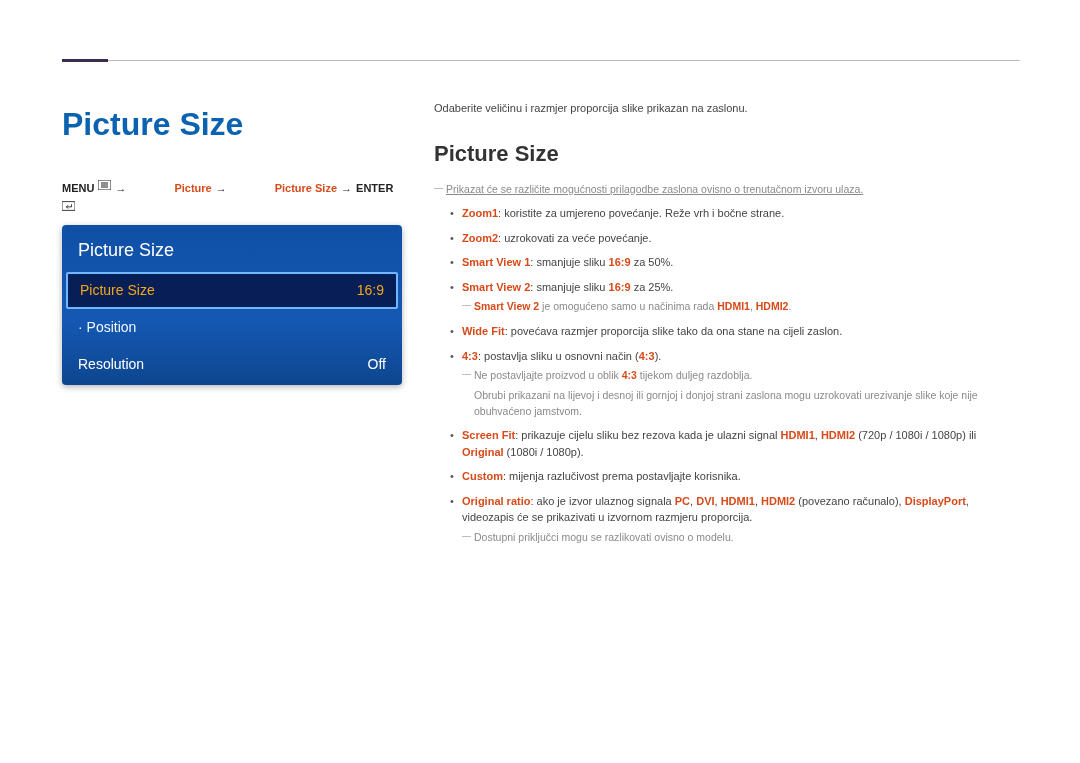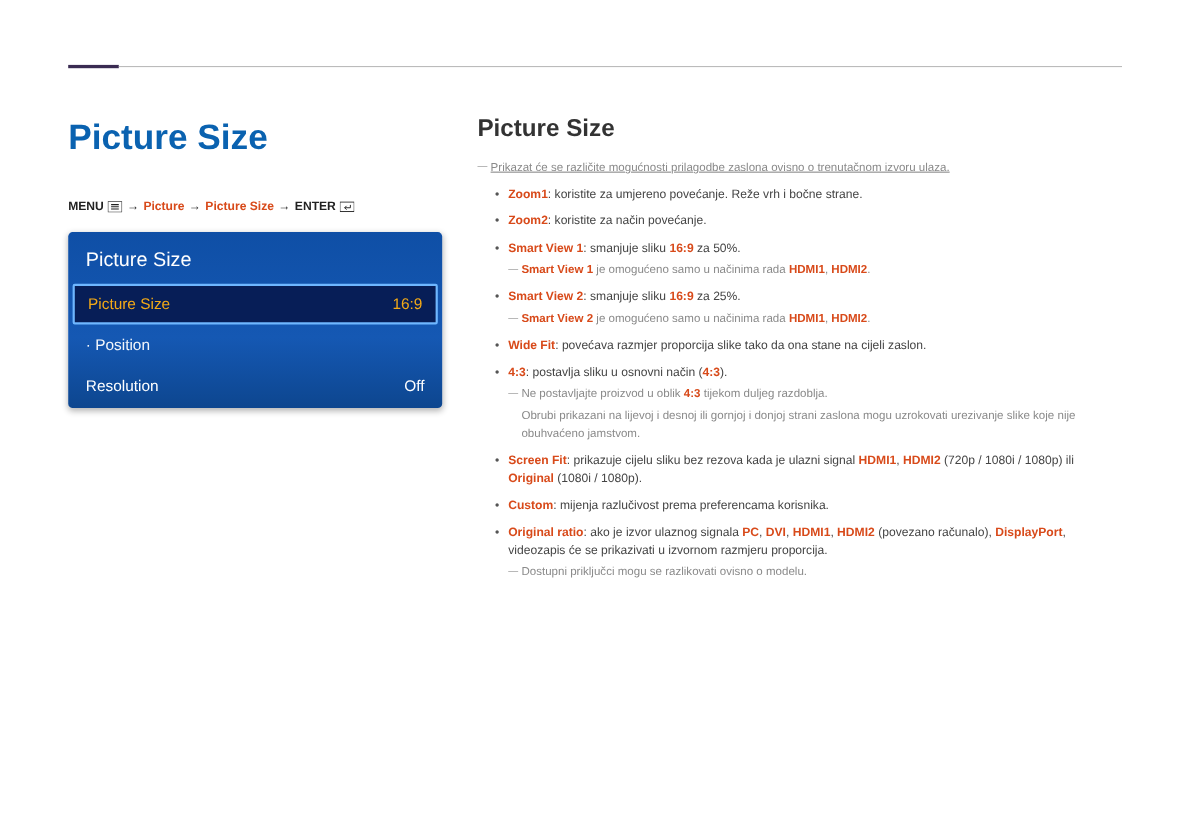--- a/index.html
+++ b/index.html
@@ -30,23 +30,23 @@
     display: flex;
     gap: 32px;
   }
   .leftcol { width: 340px; flex-shrink: 0; }
   .rightcol { flex: 1; }
   h1.bigtitle {
     font-size: 32px; font-weight: 600; color: #0a62b0; margin-bottom: 32px;
   }
   .breadcrumb {
     font-size: 11px; font-weight: 700; color: #222; margin-bottom: 14px;
-    display: flex; align-items: center; flex-wrap: wrap; gap: 4px;
+    display: flex; flex-wrap: wrap; gap: 4px;
   }
-  .breadcrumb .hl { color: #d84a1a; }
+  .breadcrumb .hl { color: #d84a1a; margin-left: 44px; }
   .breadcrumb .icon {
     display: inline-flex; width: 13px; height: 10px; align-items: center; justify-content: center;
   }
   .menu-icon svg, .enter-icon svg { display: block; }
   .osdpanel {
     background: linear-gradient(#0f4fa6, #1558b3 60%, #0d468f);
     border-radius: 4px;
     padding: 2px;
     box-shadow: 0 2px 6px rgba(0,0,0,0.3);
     color: #fff;
@@ -145,35 +145,33 @@
       </div>
       <div class="osdrow">
         <span>Resolution</span>
         <span>Off</span>
       </div>
     </div>
 
   </div>
 
   <div class="rightcol">
+    <p class="intro">Odaberite veličinu i razmjer proporcija slike prikazan na zaslonu.</p>
     <h2 class="sectiontitle">Picture Size</h2>
     <div class="dashnote">Prikazat će se različite mogućnosti prilagodbe zaslona ovisno o trenutačnom izvoru ulaza.</div>
 
     <ul class="opts">
       <li>
         <span class="kw">Zoom1</span><span>: koristite za umjereno povećanje. Reže vrh i bočne strane.</span>
       </li>
       <li>
-        <span class="kw">Zoom2</span><span>: koristite za način povećanje.</span>
+        <span class="kw">Zoom2</span><span>: uzrokovati za veće povećanje.</span>
       </li>
       <li>
         <span class="kw">Smart View 1</span><span>: smanjuje sliku </span><span class="kw">16:9</span><span> za 50%.</span>
-        <div class="subnote">
-          <span class="kw">Smart View 1</span><span>  je omogućeno samo u načinima rada </span><span class="kw">HDMI1</span><span>, </span><span class="kw">HDMI2</span><span>.</span>
-        </div>
       </li>
       <li>
         <span class="kw">Smart View 2</span><span>: smanjuje sliku </span><span class="kw">16:9</span><span> za 25%.</span>
         <div class="subnote">
           <span class="kw">Smart View 2</span><span>  je omogućeno samo u načinima rada </span><span class="kw">HDMI1</span><span>, </span><span class="kw">HDMI2</span><span>.</span>
         </div>
       </li>
       <li>
         <span class="kw">Wide Fit</span><span>: povećava razmjer proporcija slike tako da ona stane na cijeli zaslon.</span>
       </li>
@@ -181,21 +179,21 @@
         <span class="kw">4:3</span><span>: postavlja sliku u osnovni način (</span><span class="kw">4:3</span><span>).</span>
         <div class="subnote">
           <span>Ne postavljajte proizvod u oblik </span><span class="kw">4:3</span><span> tijekom duljeg razdoblja.</span>
         </div>
         <div class="subnote2">Obrubi prikazani na lijevoj i desnoj ili gornjoj i donjoj strani zaslona mogu uzrokovati urezivanje slike koje nije obuhvaćeno jamstvom.</div>
       </li>
       <li>
         <span class="kw">Screen Fit</span><span>: prikazuje cijelu sliku bez rezova kada je ulazni signal </span><span class="kw">HDMI1</span><span>, </span><span class="kw">HDMI2</span><span> (720p / 1080i / 1080p) ili </span><span class="kw">Original</span><span> (1080i / 1080p).</span>
       </li>
       <li>
-        <span class="kw">Custom</span><span>: mijenja razlučivost prema preferencama korisnika.</span>
+        <span class="kw">Custom</span><span>: mijenja razlučivost prema postavljajte korisnika.</span>
       </li>
       <li>
         <span class="kw">Original ratio</span><span>: ako je izvor ulaznog signala </span><span class="kw">PC</span><span>, </span><span class="kw">DVI</span><span>, </span><span class="kw">HDMI1</span><span>, </span><span class="kw">HDMI2</span><span> (povezano računalo), </span><span class="kw">DisplayPort</span><span>, videozapis će se prikazivati u izvornom razmjeru proporcija.</span>
         <div class="subnote">Dostupni priključci mogu se razlikovati ovisno o modelu.</div>
       </li>
     </ul>
   </div>
 </div>
 
 </body></html>

